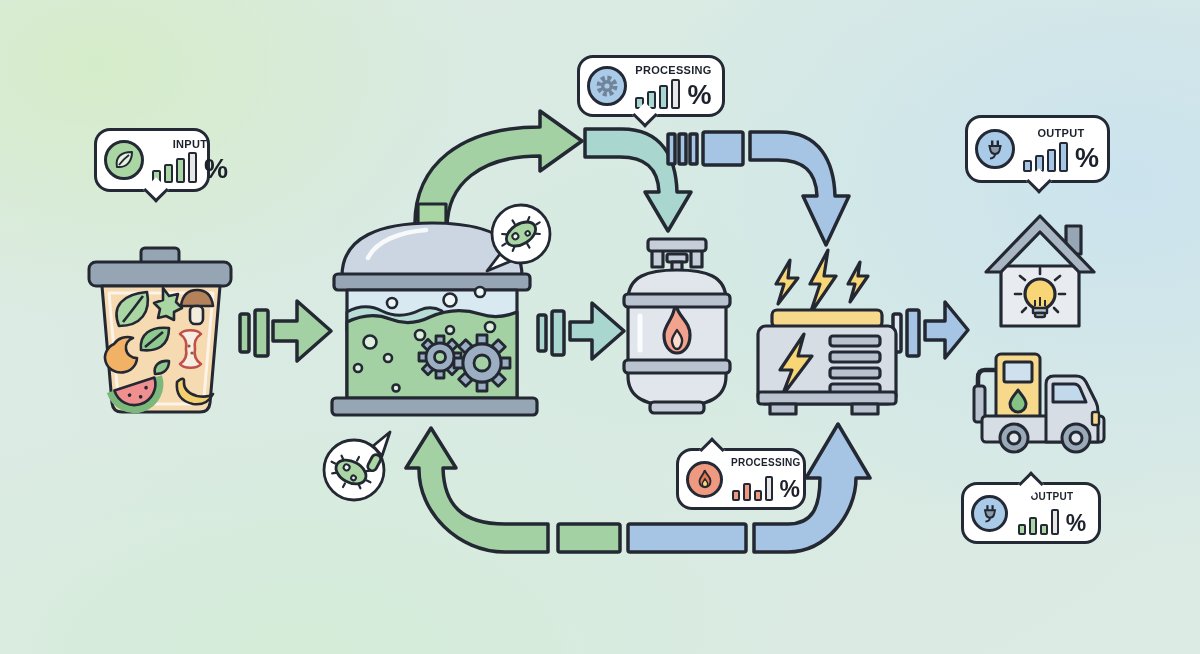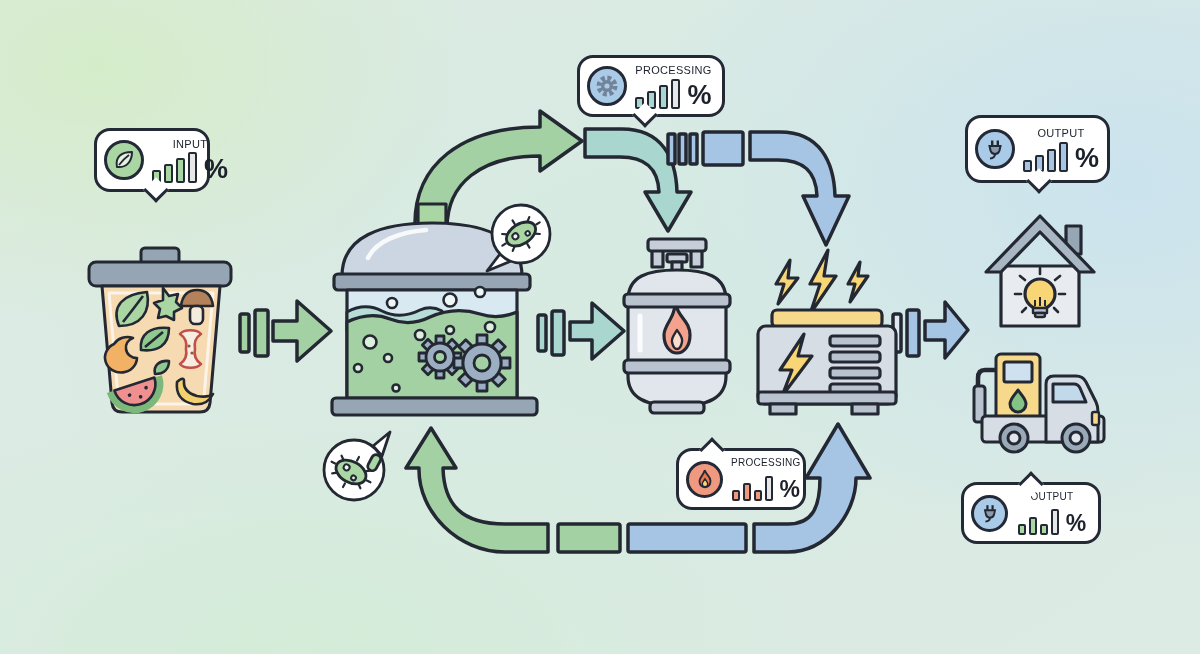--- a/index.html
+++ b/index.html
@@ -12,21 +12,21 @@
       radial-gradient(ellipse 900px 640px at 55% 45%, #d6eae2 0%, rgba(214,234,226,0) 72%),
       #dcebe4;}
   .layer{position:absolute;left:0;top:0}
   .node{position:absolute}
   
   .badge{position:absolute;background:#fff;border:3px solid #242936;border-radius:16px;
     display:flex;align-items:center;gap:8px;padding:5px 10px 5px 7px;box-sizing:border-box;z-index:6}
   .icon-circle{width:40px;height:40px;border-radius:50%;border:3px solid #242936;
     display:flex;align-items:center;justify-content:center;flex:0 0 auto;box-sizing:border-box}
   .badge .col{display:flex;flex-direction:column;align-items:center;flex:1}
-  .badge .label{font-size:11px;font-weight:400;letter-spacing:.3px;color:#1c212c;white-space:nowrap}
+  .badge .label{font-size:11px;font-weight:700;letter-spacing:.3px;color:#1c212c;white-space:nowrap}
   .badge .row{display:flex;align-items:flex-end}
   .bars{display:flex;align-items:flex-end;gap:3px;height:33px}
   .bar{width:9px;border:2px solid #242936;border-radius:2px;box-sizing:border-box}
   .pct{font-size:27px;font-weight:700;color:#1c212c;margin:0 0 0 7px;line-height:27px}
   .badge.small .icon-circle{width:37px;height:37px}
   .badge.small .label{font-size:10px}
   .badge.small .pct{font-size:23px;line-height:23px}
   .badge.small .bar{width:8px}
   .tail{position:absolute;width:15px;height:15px;background:#fff;transform:rotate(45deg);z-index:5}
   .tail.bottom{bottom:-10px;border-right:3px solid #242936;border-bottom:3px solid #242936}

